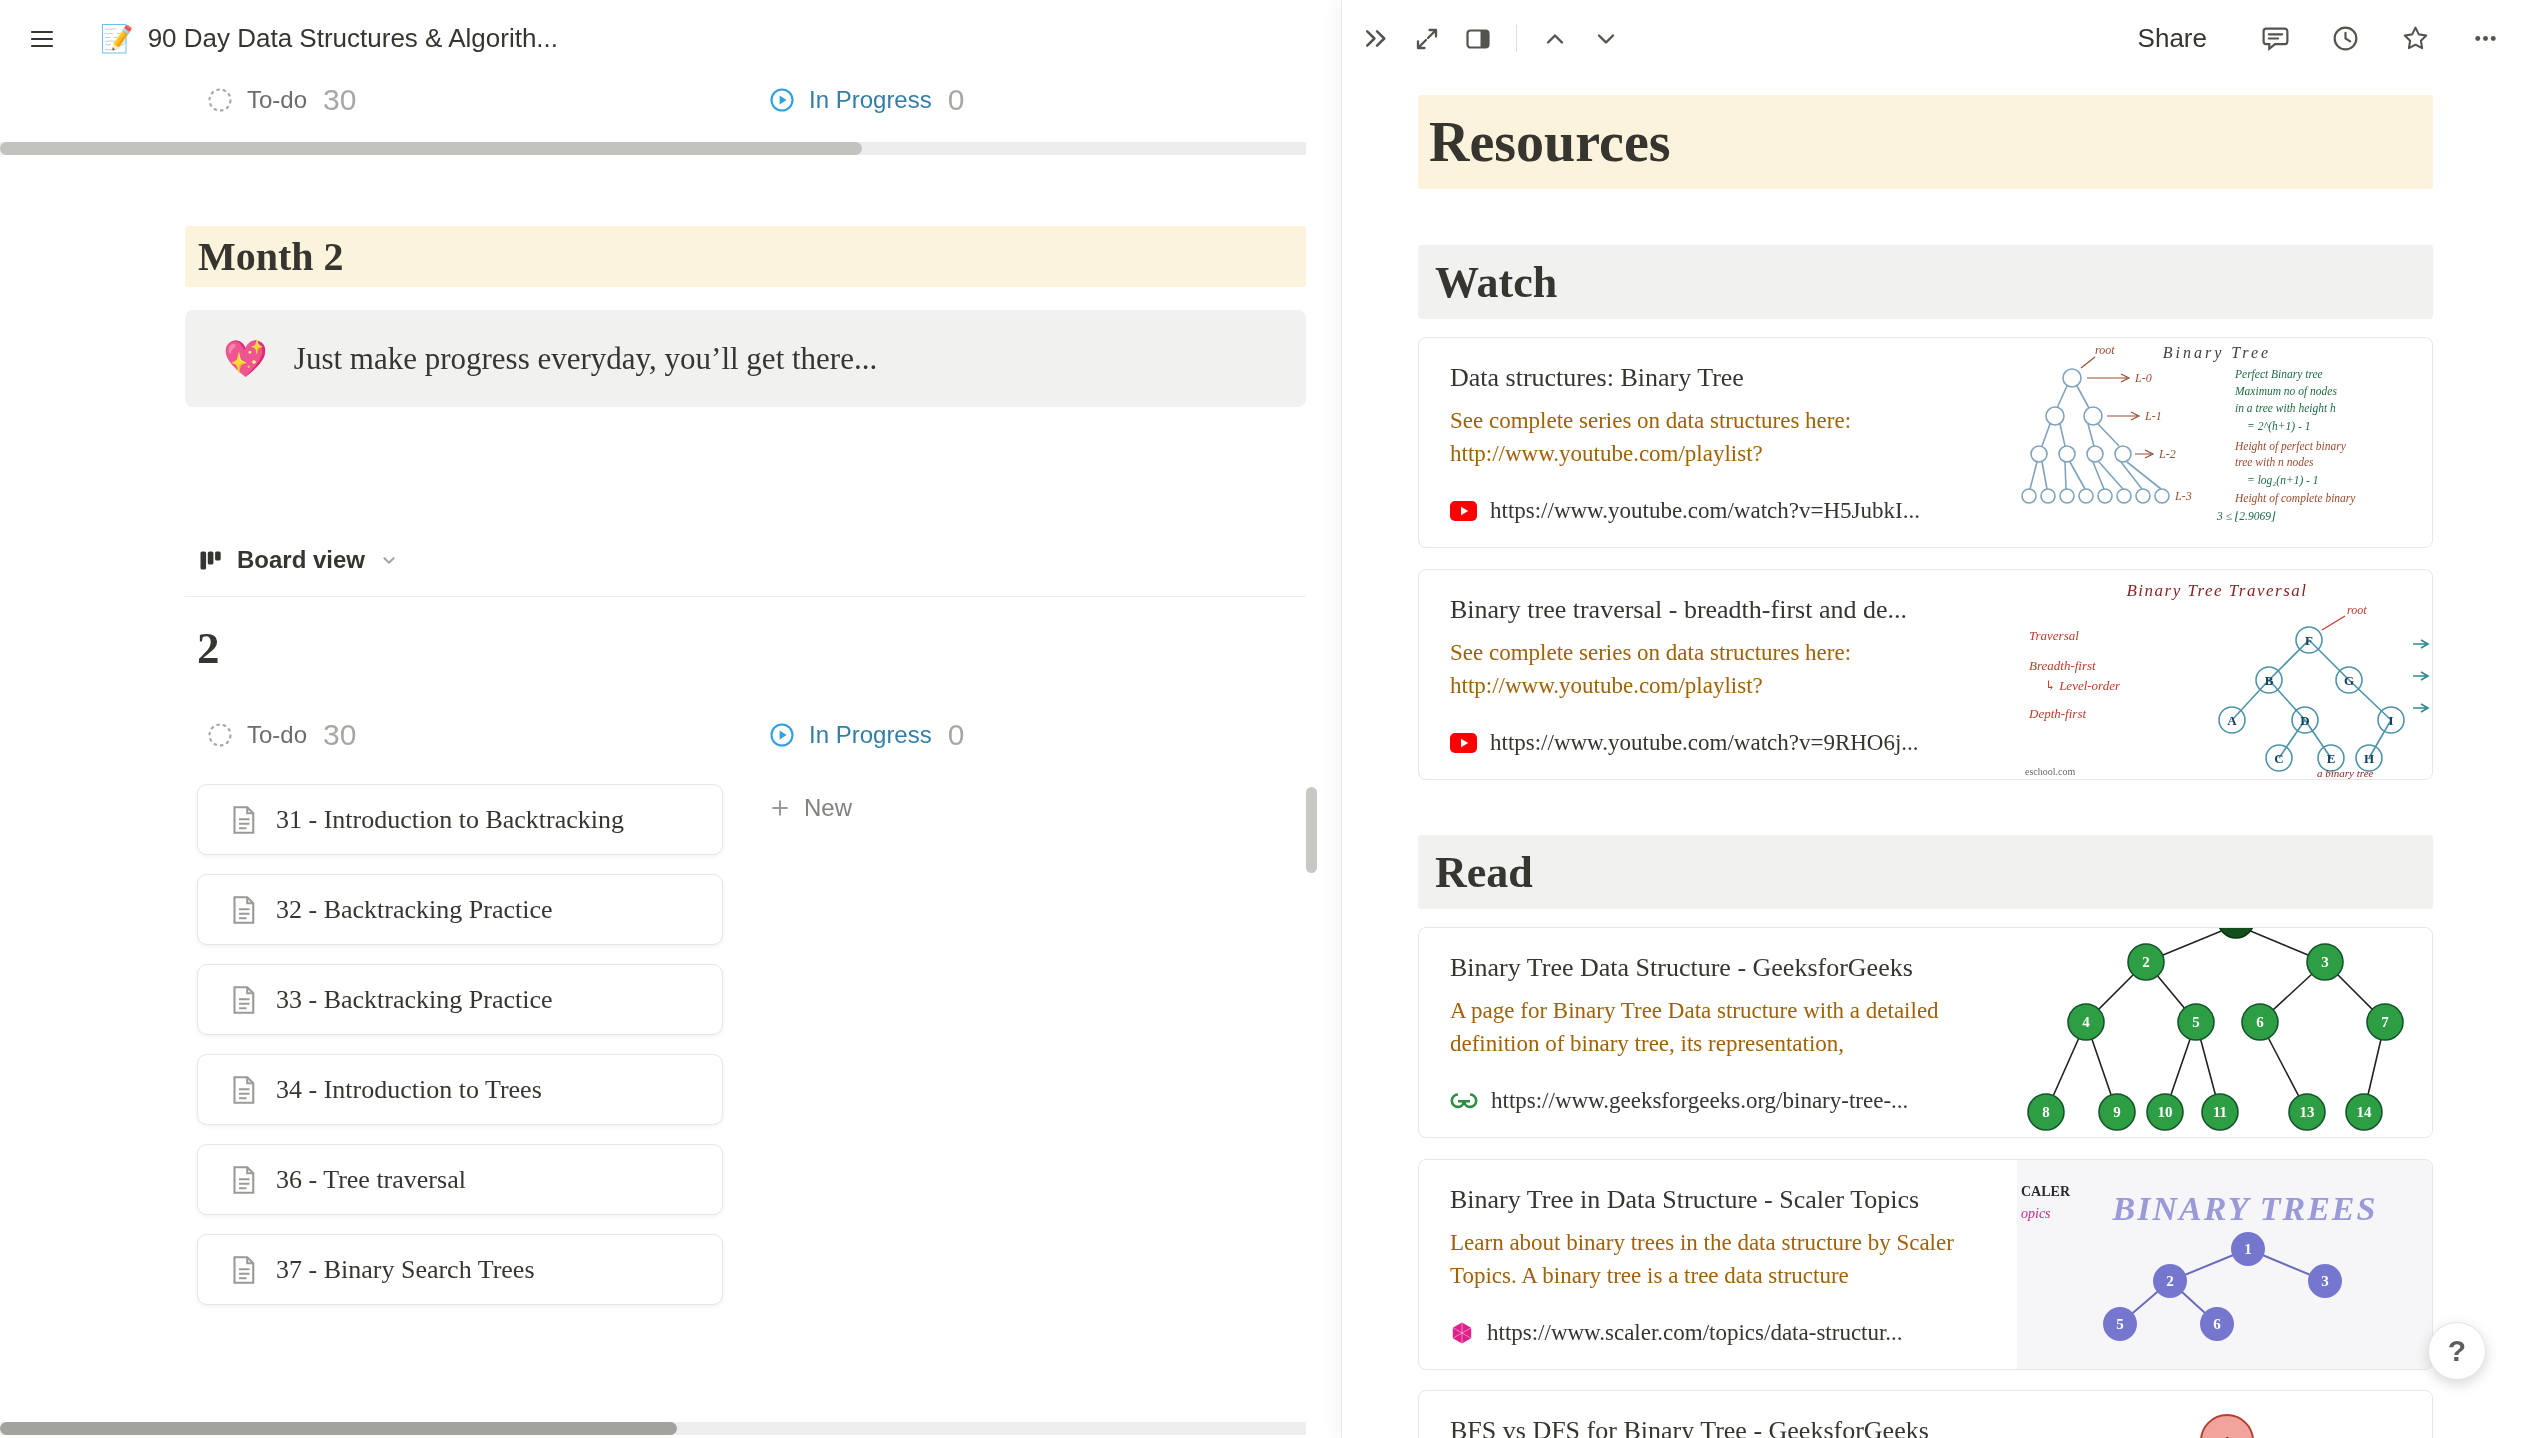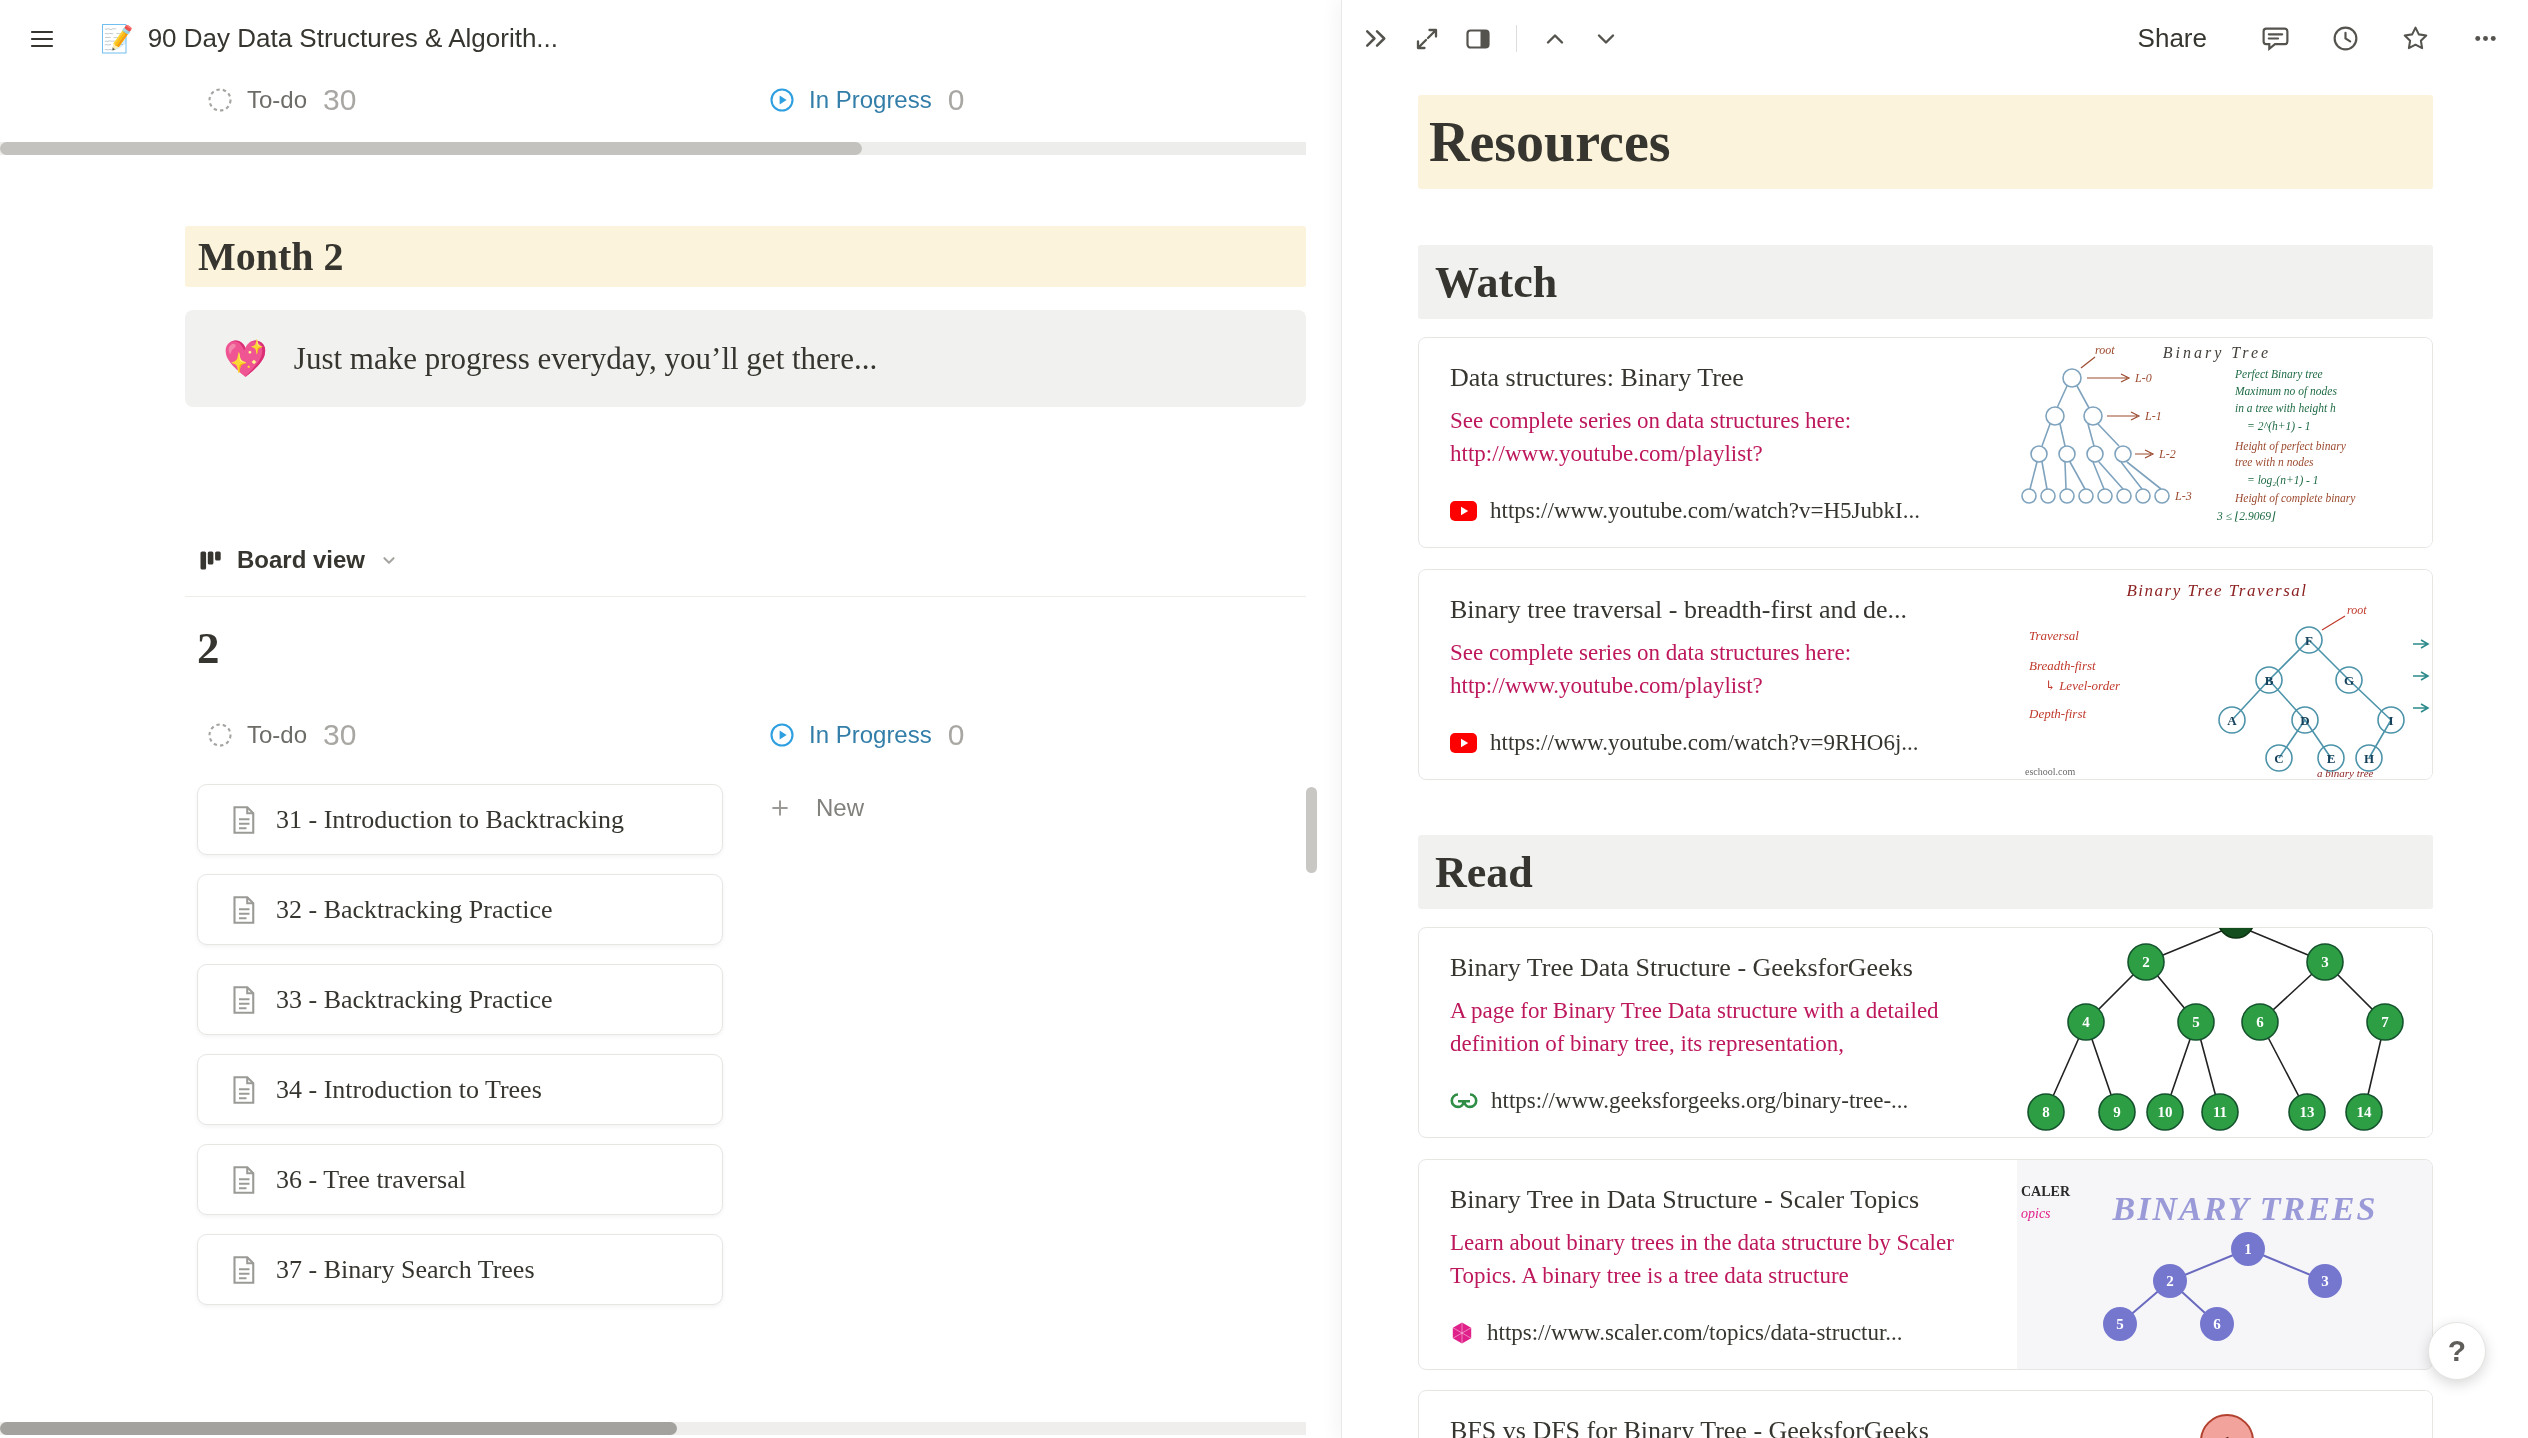--- a/index.html
+++ b/index.html
@@ -34,40 +34,40 @@
 
   .view-tab { position:absolute; left:197px; top:538px; height:44px; display:flex; align-items:center; gap:13px; font-size:24px; font-weight:bold; color:#37352f; cursor:pointer; }
   .lp-divider { position:absolute; left:185px; top:596px; width:1121px; height:1px; background:#ededea; }
   .group-heading { position:absolute; left:197px; top:620px; font-family:"Liberation Serif","DejaVu Serif",serif; font-size:45px; font-weight:bold; color:#37352f; line-height:56px; }
 
   .cards { position:absolute; left:197px; top:784px; width:526px; display:flex; flex-direction:column; gap:19px; }
   .card { height:71px; background:#fff; border:1px solid #e7e6e3; border-radius:10px; box-shadow:0 2px 4px rgba(15,15,15,0.05); display:flex; align-items:center; gap:19px; padding:0 18px 0 32px; font-family:"Liberation Serif","DejaVu Serif",serif; font-size:26px; color:#37352f; cursor:pointer; }
   .card.selected { border:2px solid #4e8fd1; box-shadow:0 0 0 3px rgba(78,143,209,0.22); padding-left:31px; }
   .card .card-title { white-space:nowrap; overflow:hidden; }
 
-  .new-btn { position:absolute; left:768px; top:788px; height:40px; display:flex; align-items:center; gap:24px; color:#82817d; font-size:24px; cursor:pointer; background:none; border:none; font-family:"Liberation Sans",sans-serif; }
+  .new-btn { position:absolute; left:768px; top:788px; height:40px; display:flex; align-items:center; gap:12px; color:#82817d; font-size:24px; cursor:pointer; background:none; border:none; font-family:"Liberation Sans",sans-serif; }
 
   
   .right-panel { position:relative; flex:1; height:100%; background:#fff; border-left:1px solid #e9e8e6; box-shadow:-6px 0 16px rgba(0,0,0,0.04); overflow:hidden; }
   .rp-toolbar { height:77px; display:flex; align-items:center; padding:0 21px 0 12px; }
   .tb-icon { width:44px; height:44px; display:flex; align-items:center; justify-content:center; border-radius:6px; cursor:pointer; background:none; border:none; }
   .tb-group { display:flex; align-items:center; gap:7px; }
   .tb-divider { width:1px; height:27px; background:#dedddb; margin:0 9px; }
   .tb-spacer { flex:1; }
   .share-btn { font-size:26px; color:#37352f; background:none; border:none; cursor:pointer; margin-right:20px; font-family:"Liberation Sans",sans-serif; }
   .tb-right { display:flex; align-items:center; gap:26px; }
 
   .rp-content { position:absolute; left:0; top:77px; right:0; bottom:0; font-family:"Liberation Serif","DejaVu Serif",serif; }
   .rp-title { position:absolute; left:76px; top:18px; width:1015px; height:94px; background:#fbf3db; border-radius:3px; display:flex; align-items:center; padding-left:11px; font-size:56px; font-weight:bold; color:#37352f; }
   .rp-section-heading { position:absolute; left:76px; width:1015px; height:74px; background:#f1f1ef; border-radius:3px; display:flex; align-items:center; padding-left:17px; font-size:44px; font-weight:bold; color:#37352f; }
 
   .bookmark { position:absolute; left:76px; width:1015px; height:211px; border:1px solid #e7e6e3; border-radius:8px; background:#fff; display:flex; overflow:hidden; cursor:pointer; }
   .bm-text { width:598px; flex:none; padding:25px 24px 21px 31px; display:flex; flex-direction:column; }
   .bm-title { font-size:26px; color:#37352f; white-space:nowrap; overflow:hidden; }
-  .bm-desc { margin-top:11px; font-size:23px; line-height:33px; color:#be185d; max-height:66px; overflow:hidden; }
+  .bm-desc { margin-top:11px; font-size:23px; line-height:33px; color:#a16207; max-height:66px; overflow:hidden; }
   .bm-link { margin-top:auto; display:flex; align-items:center; gap:13px; min-height:30px; }
   .bm-url { font-size:23px; color:#37352f; white-space:nowrap; overflow:hidden; }
   .bm-thumb { width:417px; height:211px; flex:none; margin-left:auto; }
   .bm-thumb svg { width:417px; height:211px; display:block; }
 
   .help-btn { position:absolute; left:2428px; top:1322px; width:58px; height:58px; border-radius:50%; background:#fff; border:1px solid #e5e4e1; box-shadow:0 4px 14px rgba(0,0,0,0.16); display:flex; align-items:center; justify-content:center; font-size:30px; font-weight:bold; color:#5f5e5b; cursor:pointer; font-family:"Liberation Sans",sans-serif; z-index:10; }
 
   .hand { font-style:italic; }
 </style>
 </head>

